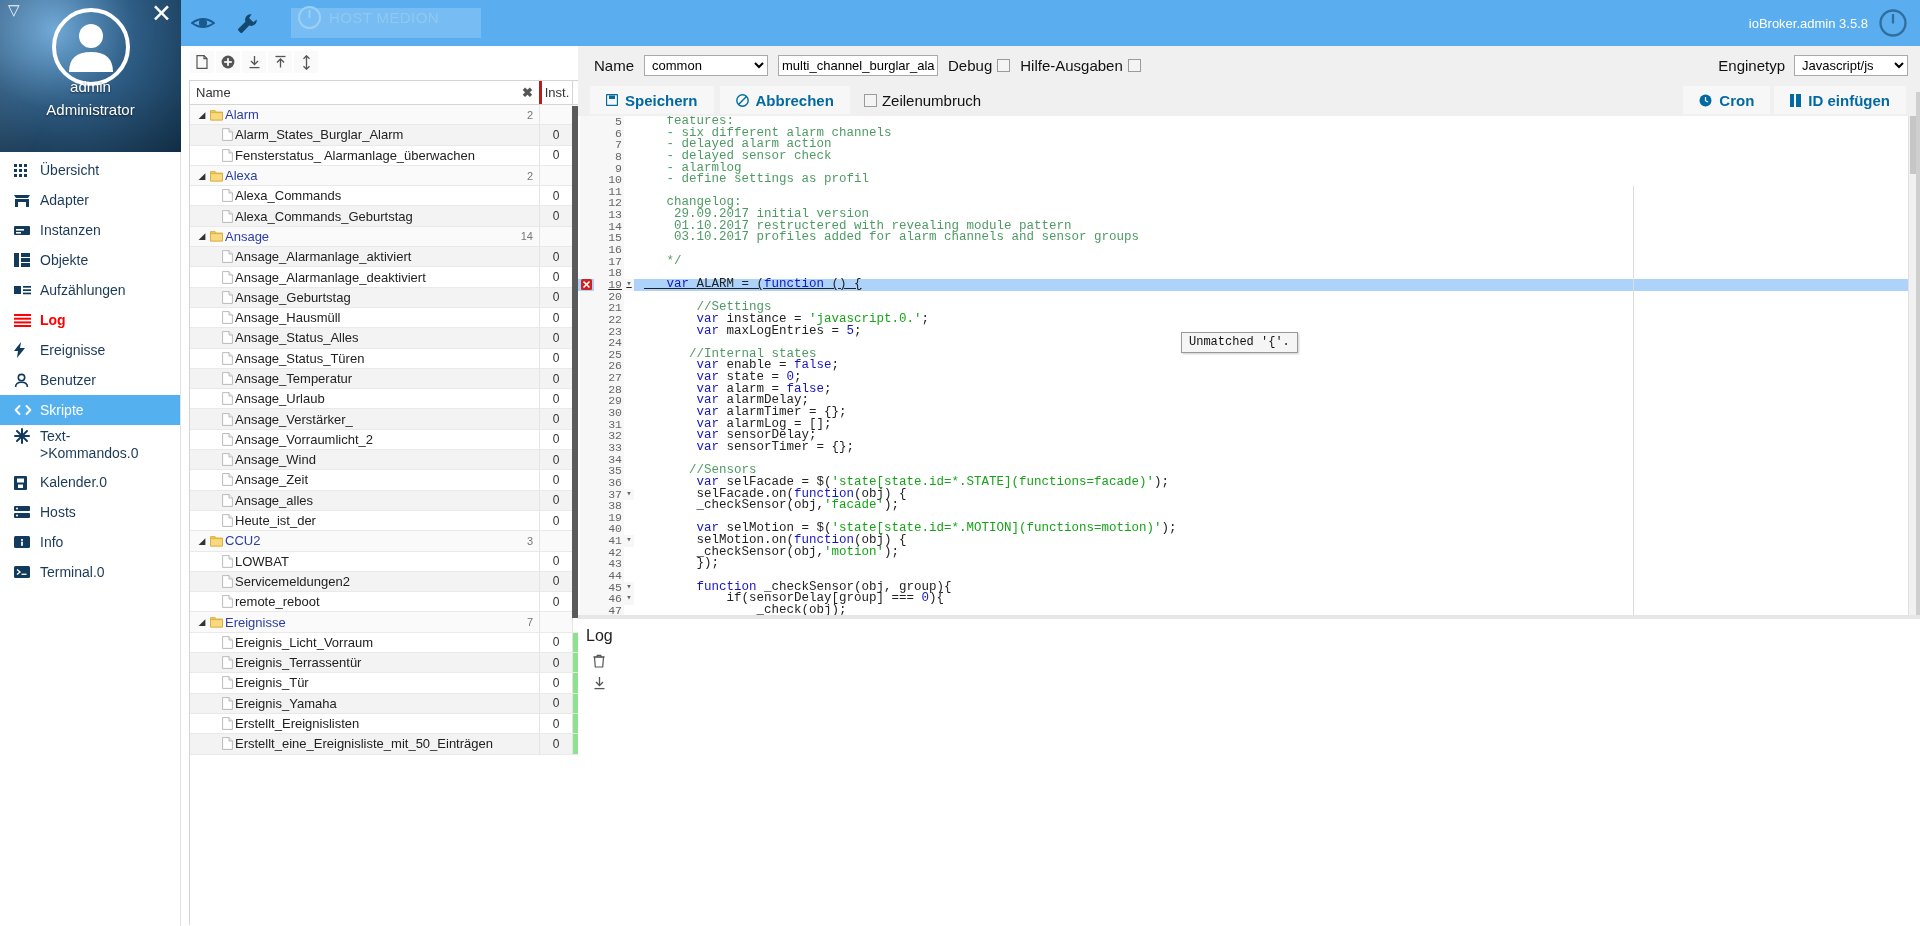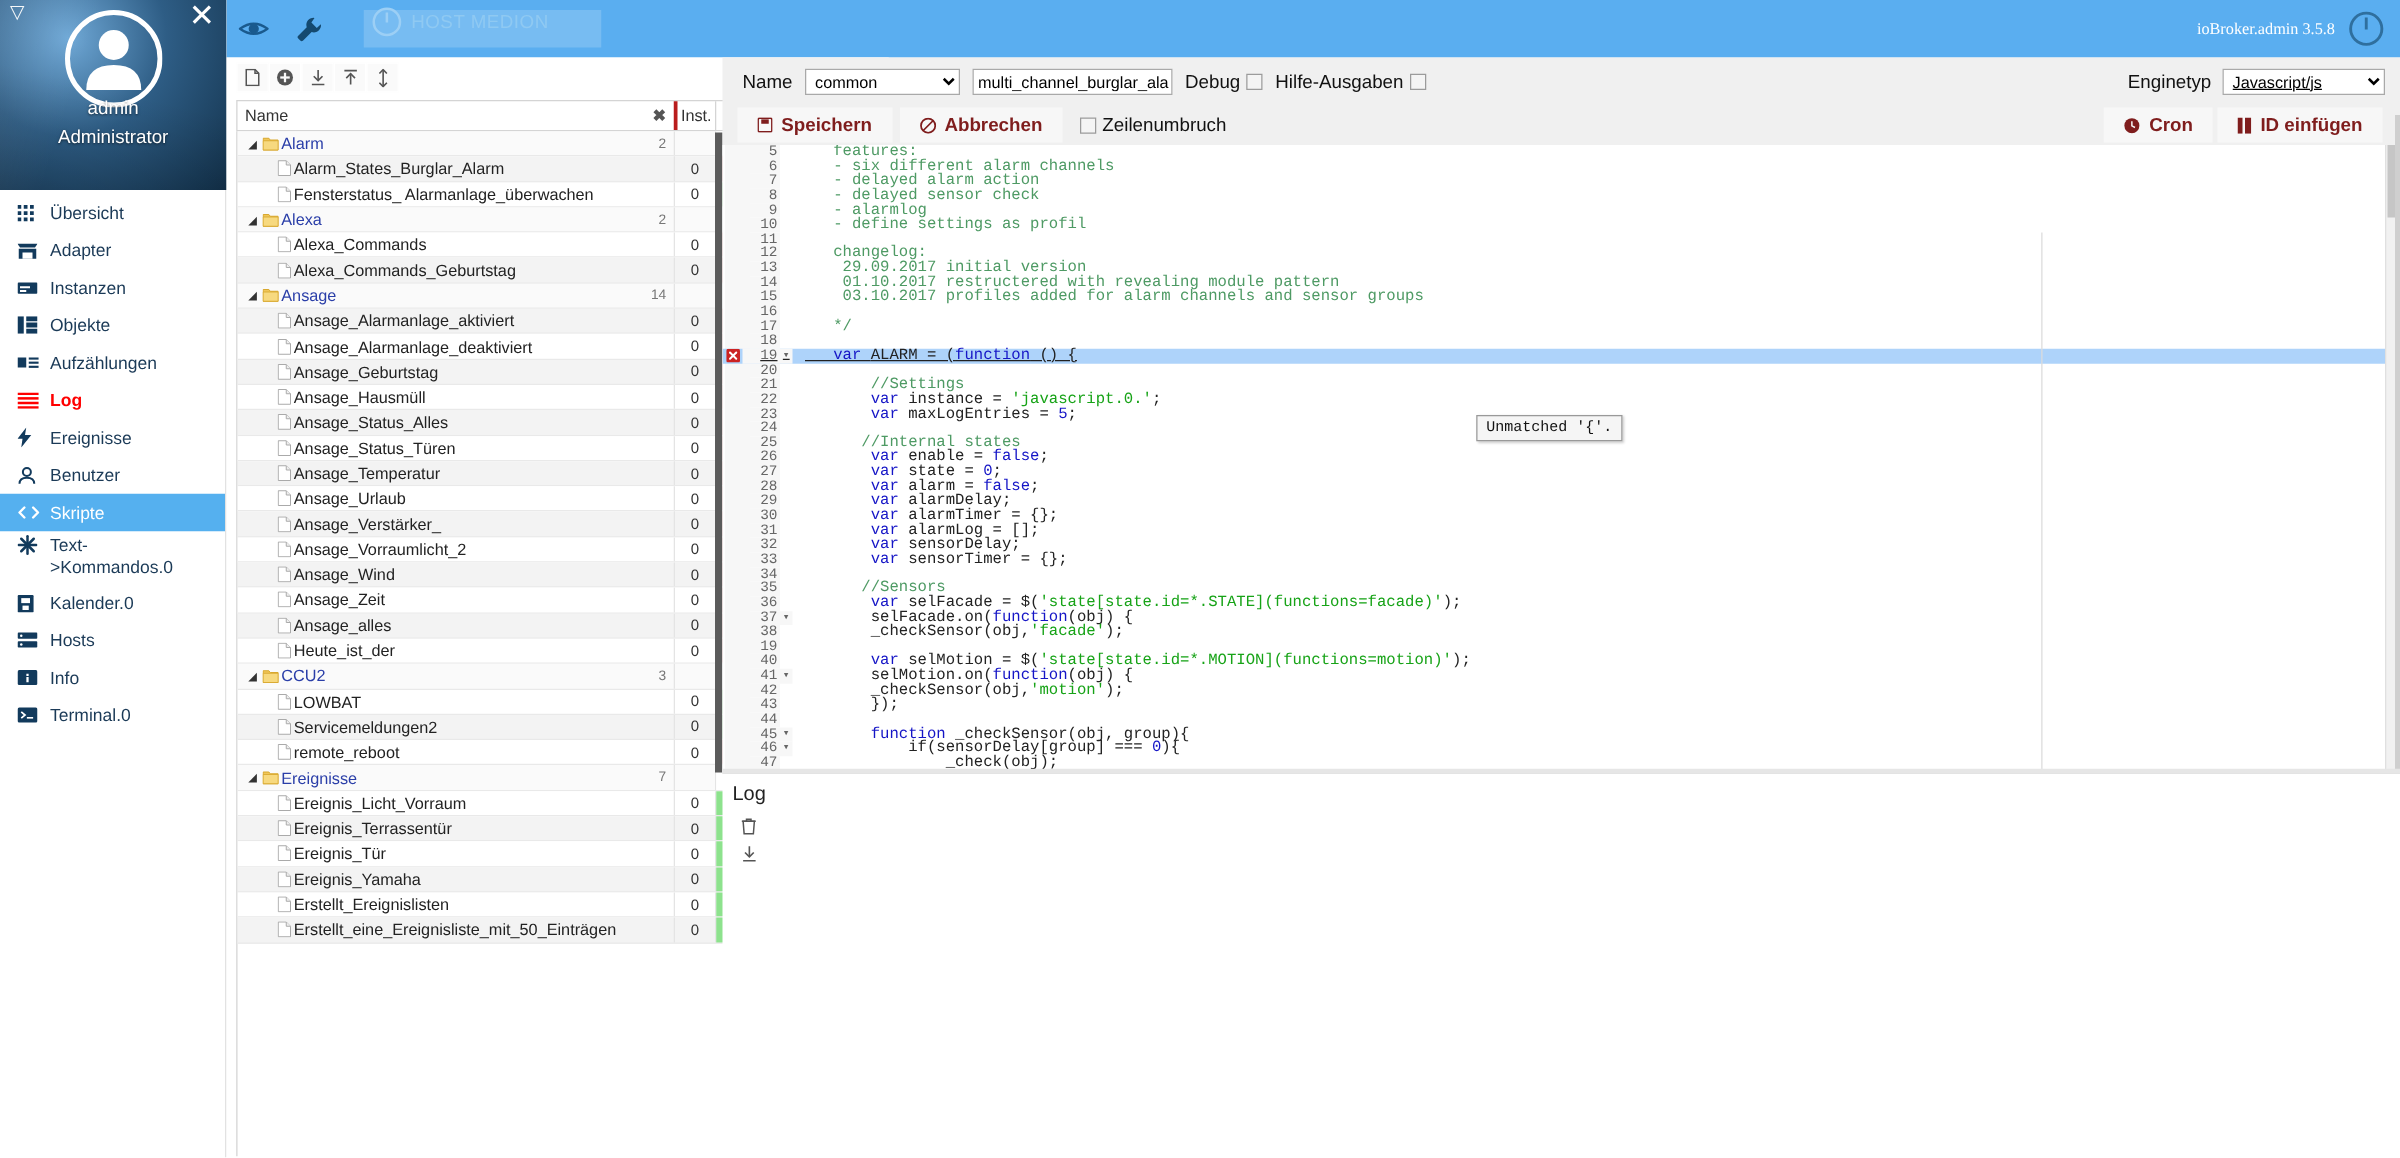--- a/index.html
+++ b/index.html
@@ -107,21 +107,21 @@
     color: #8fc9f2;
     font-size: 15px;
     letter-spacing: .4px;
     cursor: pointer;
   }
   #host-chip .chip-ico { margin-right: 7px; display: flex; }
   #topbar-right {
     margin-left: auto; display: flex; align-items: center;
     padding-right: 12px;
   }
-  #version-text { color: #ffffff; font-size: 13px; margin-right: 10px; font-family: Liberation Serif, serif; }
+  #version-text { color: #ffffff; font-size: 13px; margin-right: 10px; }
   #power-icon { display: flex; cursor: pointer; }
 
   
   #tree-panel {
     position: absolute; left: 181px; top: 46px;
     width: 530px; height: 880px;
     background: #ffffff;
     overflow: hidden;
   }
   #tree-toolbar {
@@ -245,21 +245,21 @@
   #engine-sel, #common-sel {
     height: 21px;
     border: 1px solid #a9a9a9;
     background: #ffffff;
     font-family: "Liberation Sans", sans-serif;
     font-size: 13px;
     padding-left: 3px;
     color: #000;
   }
   #common-sel { width: 124px; }
-  #engine-sel { width: 130px; text-decoration: underline; }
+  #engine-sel { width: 114px; }
   #name-input {
     width: 160px; height: 21px;
     border: 1px solid #a9a9a9;
     background: #ffffff;
     font-family: "Liberation Sans", sans-serif;
     font-size: 13px;
     padding-left: 3px;
     color: #000;
   }
   .cb-wrap { display: flex; align-items: center; gap: 5px; font-size: 15px; color: #111; }
@@ -282,21 +282,21 @@
     height: 28px; padding: 0 16px;
     background: #f7f7f7;
     border: none;
     color: #8b8b8b;
     font-size: 15px;
     font-family: "Liberation Sans", sans-serif;
     cursor: pointer;
   }
   .flatbtn .bico { display: flex; }
   #actions-right { margin-left: auto; display: flex; gap: 4px; padding-right: 14px; }
-  .flatbtn.dark { color: #7f1d1d; font-weight: bold; }
+  .flatbtn.dark { color: #0369a1; font-weight: bold; }
 
   
   #code-area {
     position: absolute; left: 0; top: 70px;
     width: 1342px; height: 502px;
     background: #ffffff;
     overflow: hidden;
     font-family: "Liberation Mono", monospace;
     font-size: 12.5px;
     line-height: 11.65px;

